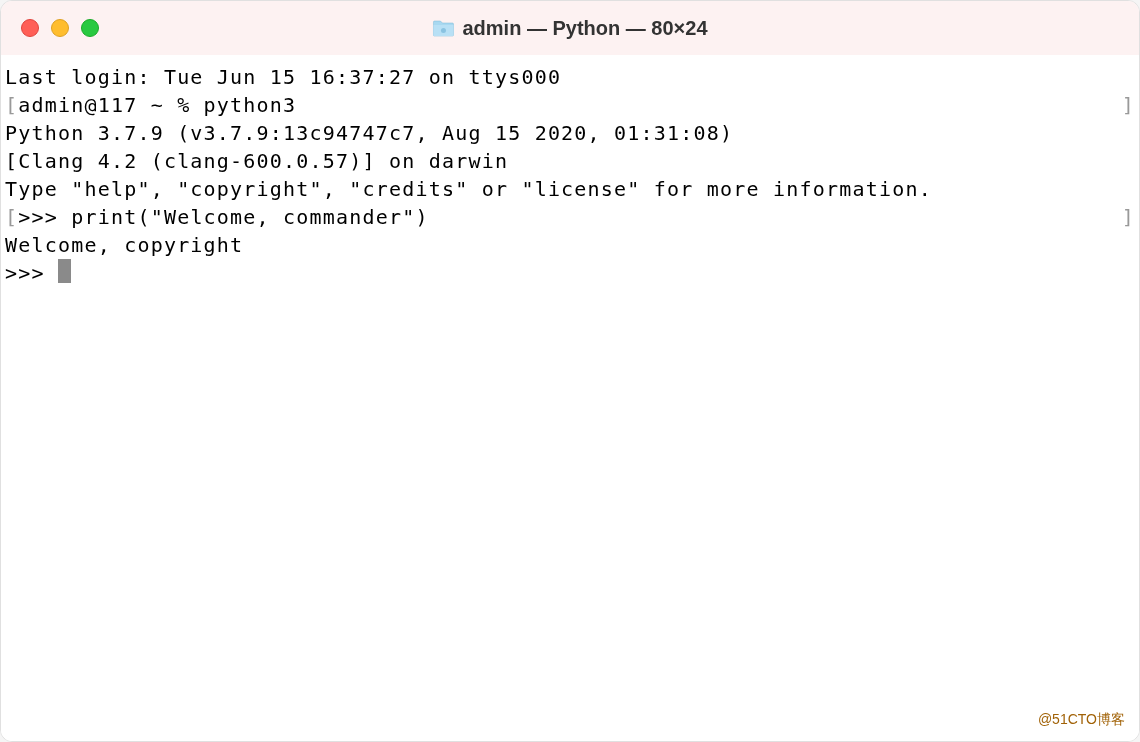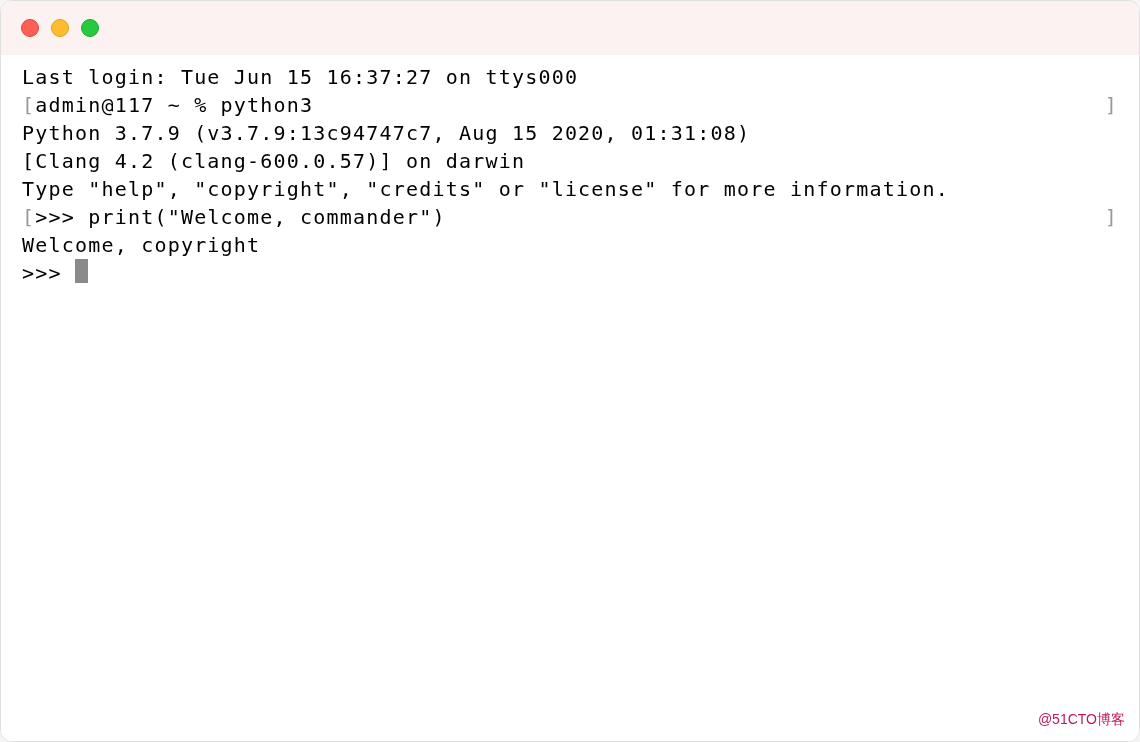--- a/index.html
+++ b/index.html
@@ -54,21 +54,21 @@
       font-weight: 600;
       color: #333;
     }
     .folder-icon {
       width: 22px;
       height: 18px;
       display: inline-block;
     }
     .terminal-body {
       background: #ffffff;
-      padding: 8px 21px;
+      padding: 8px 4px;
       font-family: "SF Mono", "Menlo", "Monaco", "Consolas", monospace;
       font-size: 20px;
       line-height: 28px;
       color: #000000;
       letter-spacing: 1.2px;
       height: calc(100% - 54px);
       position: relative;
     }
     .terminal-line {
       white-space: pre;
@@ -90,34 +90,44 @@
       height: 24px;
       background: #8a8a8a;
       vertical-align: text-bottom;
       margin-bottom: 2px;
     }
     .watermark {
       position: absolute;
       right: 14px;
       bottom: 8px;
       font-size: 14px;
-      color: #be185d;
+      color: #a16207;
       font-family: -apple-system, sans-serif;
       letter-spacing: 0;
     }
   </style>
 </head>
 <body>
 
 <div class="window">
   <div class="titlebar">
     <div class="traffic-lights">
       <div class="traffic-light close"></div>
       <div class="traffic-light minimize"></div>
       <div class="traffic-light zoom"></div>
+    </div>
+    <div class="title-content">
+      <span class="folder-icon">
+        <svg viewBox="0 0 22 18" width="22" height="18">
+          <path d="M2 2 L8 2 L10 4 L20 4 Q21 4 21 5 L21 16 Q21 17 20 17 L2 17 Q1 17 1 16 L1 3 Q1 2 2 2 Z" fill="#a8d8f0" stroke="#7ab8d8" stroke-width="0.5"></path>
+          <path d="M1 6 L21 6 L21 16 Q21 17 20 17 L2 17 Q1 17 1 16 Z" fill="#b8e0f5"></path>
+          <circle cx="11" cy="11.5" r="2.5" fill="#6aafd4" opacity="0.6"></circle>
+        </svg>
+      </span>
+      <span>admin — Python — 80×24</span>
     </div>
   </div>
   <div class="terminal-body">
     <span class="terminal-line">Last login: Tue Jun 15 16:37:27 on ttys000</span>
     <div class="bracketed">
       <span class="bracket-left">[</span>
       <span class="line-content terminal-line">admin@117 ~ % python3</span>
       <span class="bracket-right">]</span>
     </div>
     <span class="terminal-line">Python 3.7.9 (v3.7.9:13c94747c7, Aug 15 2020, 01:31:08)</span>

